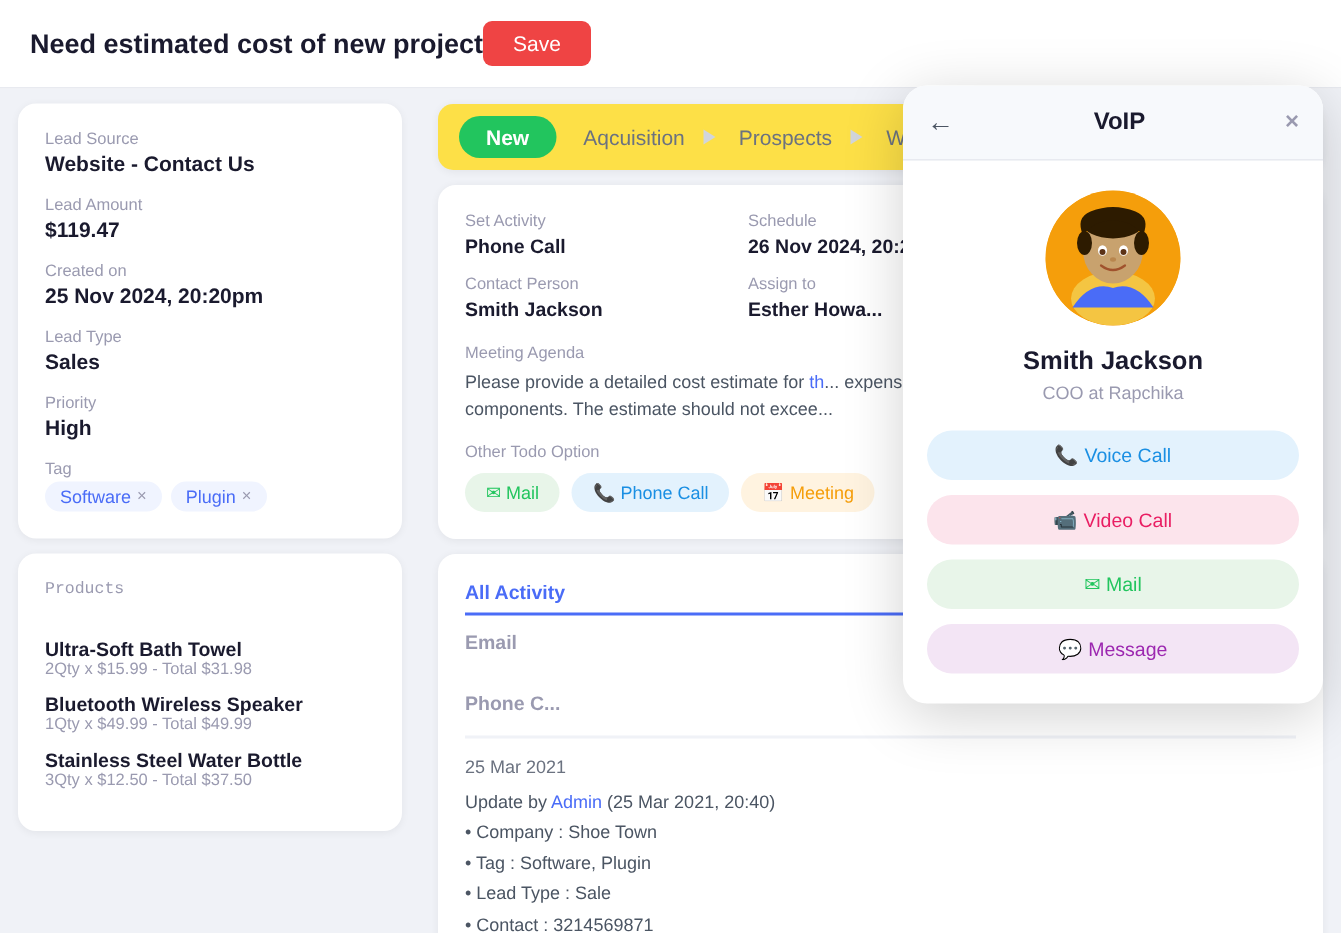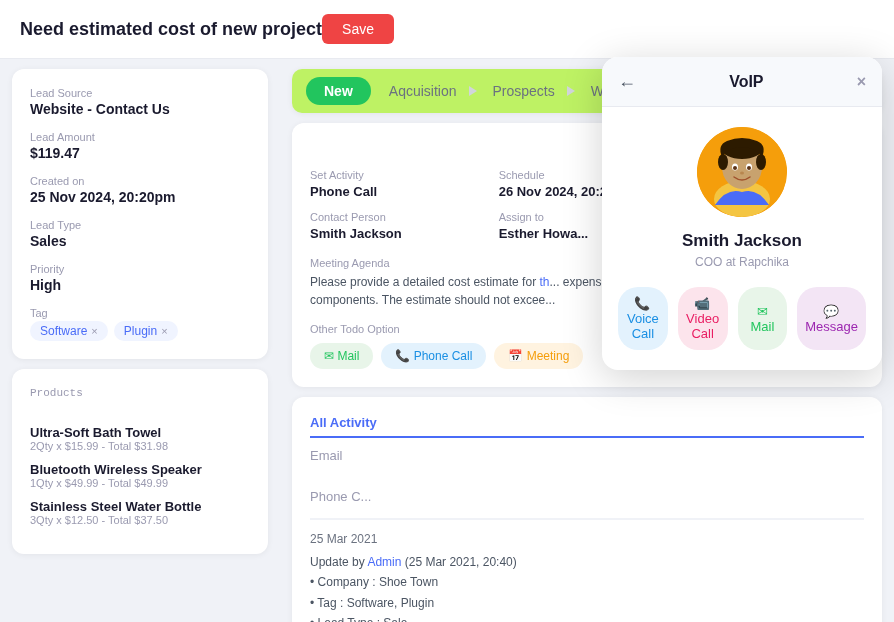--- a/index.html
+++ b/index.html
@@ -123,21 +123,21 @@
       overflow-y: auto;
       display: flex;
       flex-direction: column;
       gap: 10px;
     }
 
     
     .pipeline-tabs {
       display: flex;
       gap: 0;
-      background: #bef264;
+      background: #fde047;
       border-radius: 10px;
       padding: 8px 14px;
       box-shadow: 0 1px 6px rgba(0,0,0,0.06);
     }
     .pipeline-tab {
       padding: 6px 18px;
       font-size: 14px;
       color: #6b7280;
       cursor: pointer;
       border-radius: 20px;
@@ -169,21 +169,20 @@
       border-radius: 12px;
       padding: 18px;
       box-shadow: 0 1px 6px rgba(0,0,0,0.06);
     }
 
     .activity-grid {
       display: grid;
       grid-template-columns: 1fr 1fr 1fr;
       gap: 12px;
       margin-bottom: 16px;
-      margin-top: 28px;
     }
     .activity-field-label {
       font-size: 11px;
       color: #9a9ab0;
       margin-bottom: 3px;
     }
     .activity-field-value {
       font-size: 13px;
       font-weight: 600;
       color: #1a1a2e;
@@ -233,20 +232,21 @@
       border-bottom: 2px solid #f0f2f7;
       padding-bottom: 8px;
       margin-bottom: 12px;
       flex-direction: column;
     }
     .act-tab {
       font-size: 13px;
       color: #9a9ab0;
       cursor: pointer;
       padding-bottom: 6px;
+      font-weight: bold;
     }
     .act-tab.active {
       color: #4a6cf7;
       border-bottom: 2px solid #4a6cf7;
       font-weight: 600;
       margin-bottom: -10px;
     }
 
     
     .log-date {
@@ -343,21 +343,21 @@
       margin-bottom: 4px;
     }
     .voip-role {
       font-size: 12px;
       color: #9a9ab0;
       margin-bottom: 18px;
     }
 
     .voip-actions {
       display: grid;
-      grid-template-columns: 1fr 1fr 1fr 1fr;
+      grid-template-columns: 1fr;
       gap: 10px;
       width: 100%;
     }
     .voip-action-btn {
       display: flex;
       align-items: center;
       justify-content: center;
       gap: 6px;
       padding: 9px 8px;
       border-radius: 20px;

